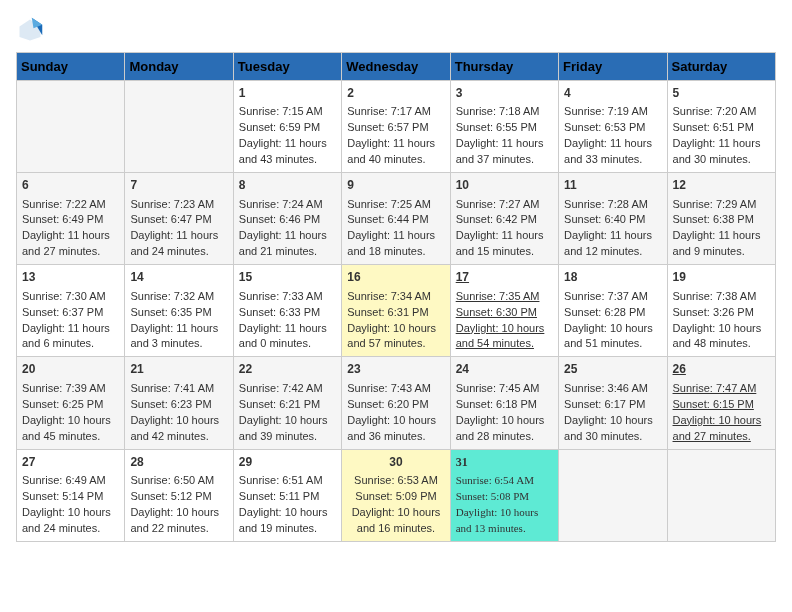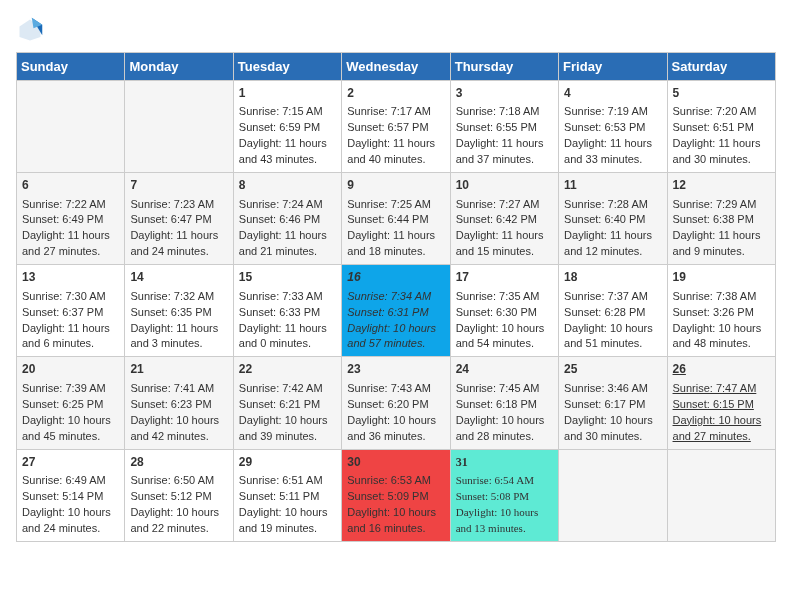--- a/index.html
+++ b/index.html
@@ -44,21 +44,21 @@
       font-size: 15px;
       color: #555;
     }
     table {
       width: 100%;
       border-collapse: collapse;
       font-size: 11px;
     }
     thead tr th {
       background-color: #2a6db5;
-      color: #ffffff;
+      color: #000000;
       padding: 6px 4px;
       text-align: left;
       font-size: 13px;
       font-weight: bold;
       border: 1px solid #ccc;
     }
     tbody tr td {
       border: 1px solid #ccc;
       padding: 4px 5px;
       vertical-align: top;
@@ -211,27 +211,27 @@
           <div>Sunrise: 7:32 AM</div>
           <div>Sunset: 6:35 PM</div>
           <div>Daylight: 11 hours and 3 minutes.</div>
         </td>
         <td style="background: rgb(255, 255, 255);">
           <span class="day-num">15</span>
           <div>Sunrise: 7:33 AM</div>
           <div>Sunset: 6:33 PM</div>
           <div>Daylight: 11 hours and 0 minutes.</div>
         </td>
-        <td style="background: #0ea5e9; font-style: italic;">
+        <td style="background: #fef9c3;">
           <span class="day-num">16</span>
           <div>Sunrise: 7:34 AM</div>
           <div>Sunset: 6:31 PM</div>
           <div>Daylight: 10 hours and 57 minutes.</div>
         </td>
-        <td style="background: rgb(255, 255, 255);">
+        <td style="background: rgb(255, 255, 255); text-decoration: underline;">
           <span class="day-num">17</span>
           <div>Sunrise: 7:35 AM</div>
           <div>Sunset: 6:30 PM</div>
           <div>Daylight: 10 hours and 54 minutes.</div>
         </td>
         <td style="background: rgb(255, 255, 255);">
           <span class="day-num">18</span>
           <div>Sunrise: 7:37 AM</div>
           <div>Sunset: 6:28 PM</div>
           <div>Daylight: 10 hours and 51 minutes.</div>
@@ -299,21 +299,21 @@
           <div>Sunrise: 6:50 AM</div>
           <div>Sunset: 5:12 PM</div>
           <div>Daylight: 10 hours and 22 minutes.</div>
         </td>
         <td style="background: rgb(255, 255, 255);">
           <span class="day-num">29</span>
           <div>Sunrise: 6:51 AM</div>
           <div>Sunset: 5:11 PM</div>
           <div>Daylight: 10 hours and 19 minutes.</div>
         </td>
-        <td style="background: #ef4444;">
+        <td style="background: #fef9c3; text-align: center;">
           <span class="day-num">30</span>
           <div>Sunrise: 6:53 AM</div>
           <div>Sunset: 5:09 PM</div>
           <div>Daylight: 10 hours and 16 minutes.</div>
         </td>
         <td style="background: #5eead4; font-family: Liberation Serif, serif;">
           <span class="day-num">31</span>
           <div>Sunrise: 6:54 AM</div>
           <div>Sunset: 5:08 PM</div>
           <div>Daylight: 10 hours and 13 minutes.</div>

